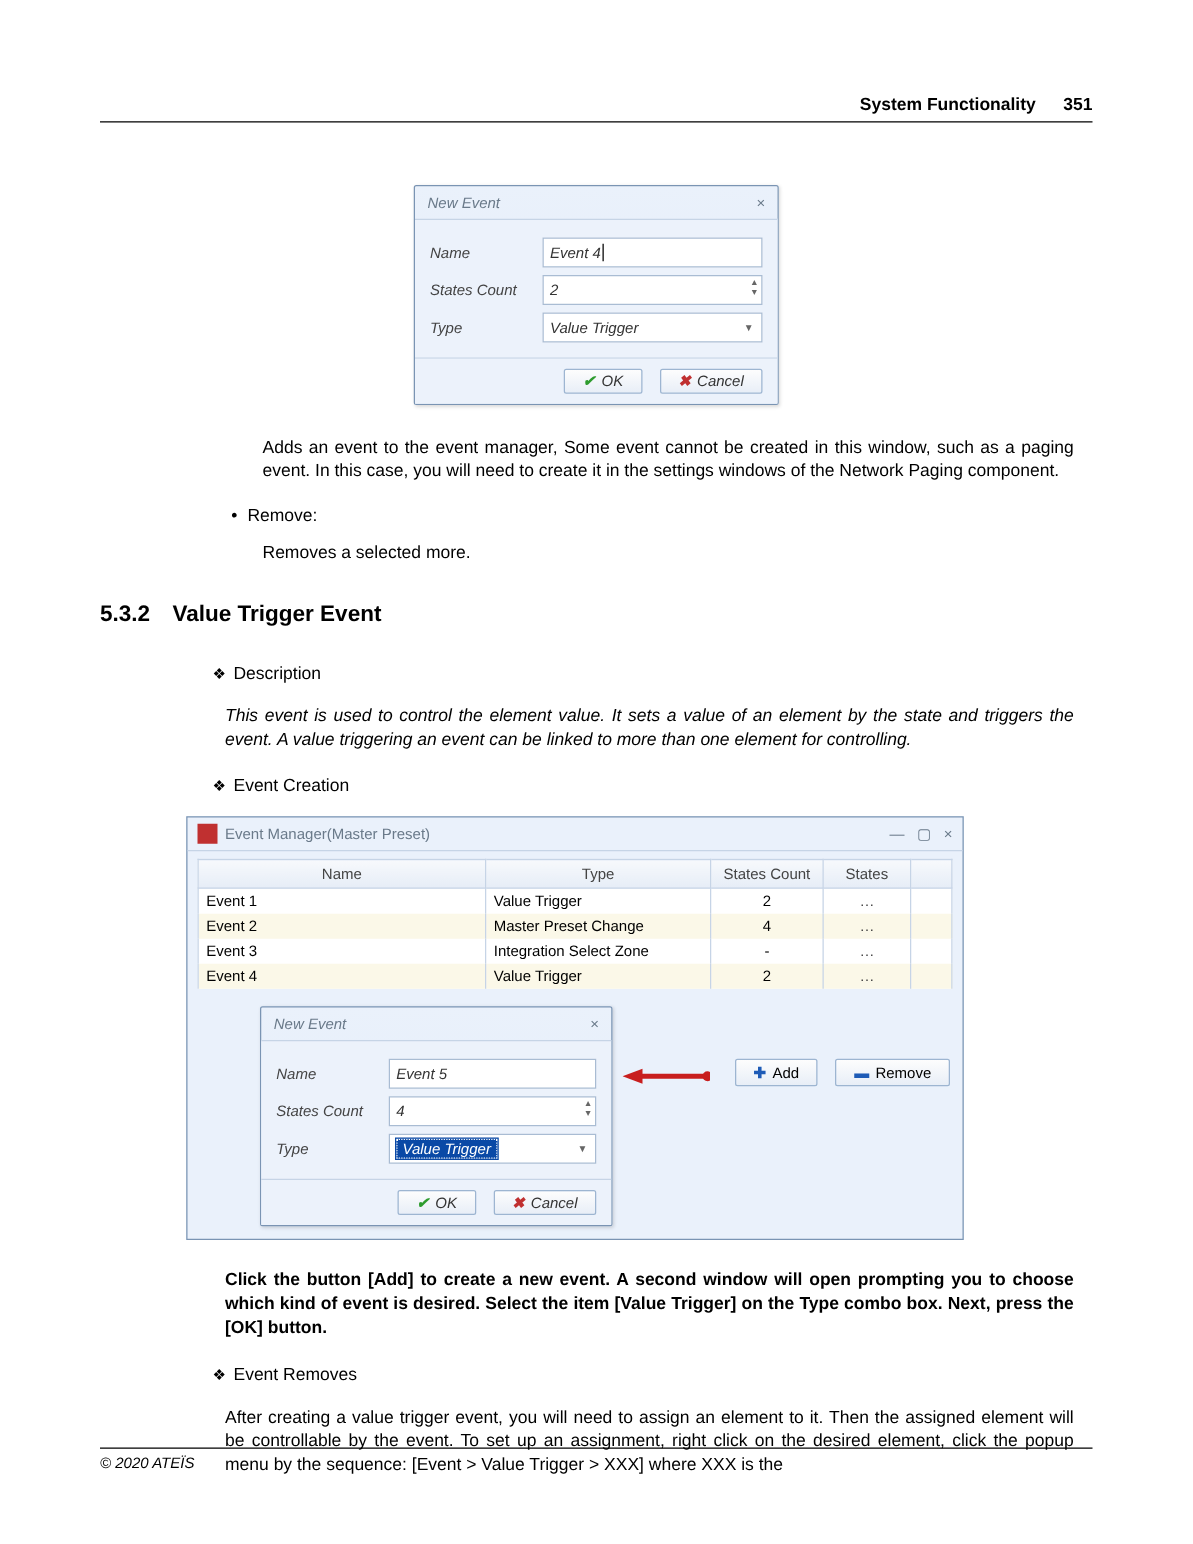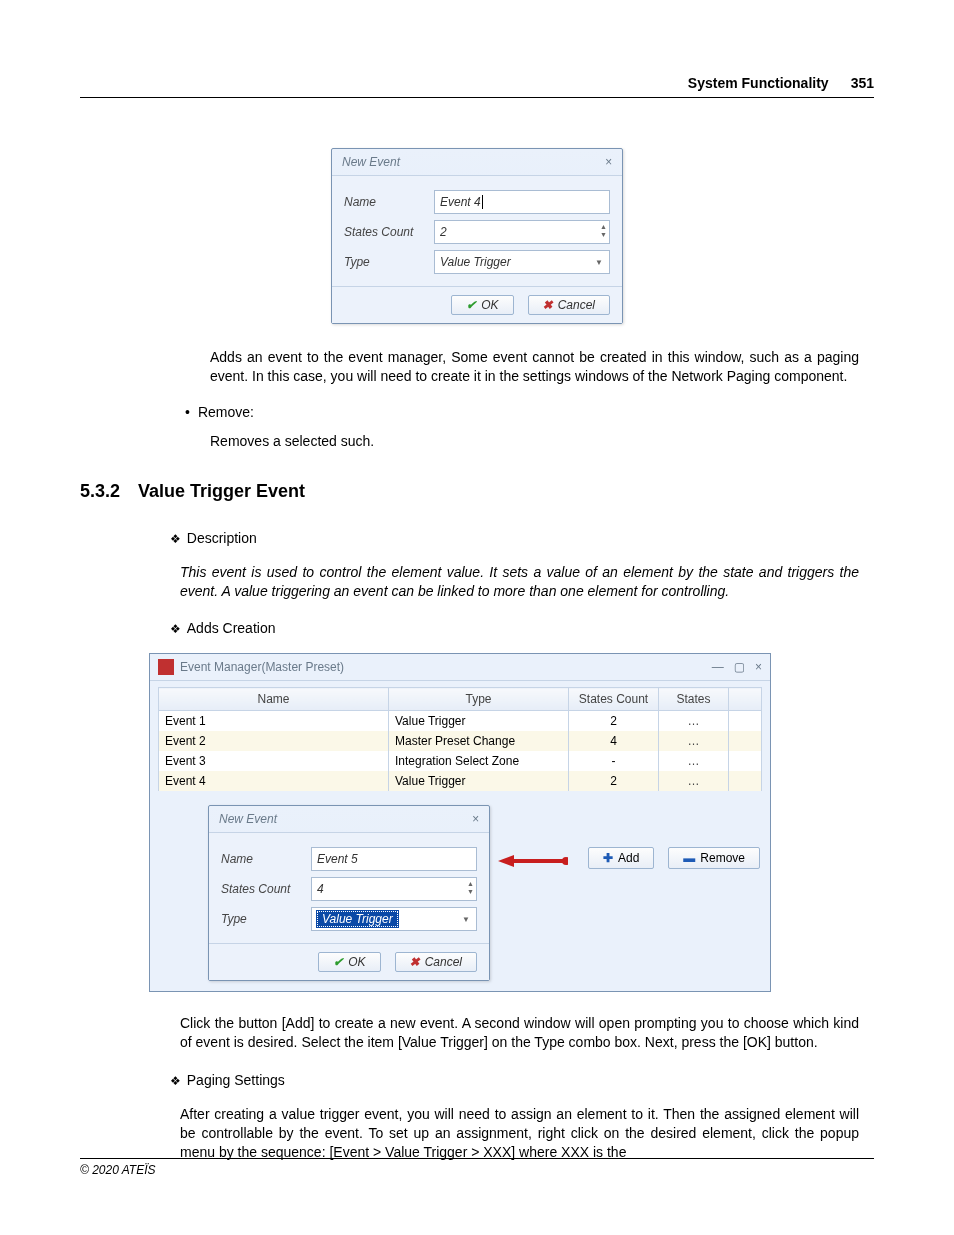--- a/index.html
+++ b/index.html
@@ -302,36 +302,36 @@
       </div>
     </div>
   </div>
 
   <div class="body-text">Adds an event to the event manager, Some event cannot be created in this window, such as a paging event. In this case, you will need to create it in the settings windows of the Network Paging component.</div>
 
   <div class="bullet-row">
     <span>•</span>
     <span>Remove:</span>
   </div>
-  <div class="body-text">Removes a selected such.</div>
+  <div class="body-text">Removes a selected more.</div>
 
   <div class="section-heading">
     <span>5.3.2</span>
     <span>Value Trigger Event</span>
   </div>
 
   <div class="sub-bullet">
     <span class="diamond">❖</span>
     <span>Description</span>
   </div>
   <div class="body-text" style="margin-left:100px;font-style:italic;">This event is used to control the element value. It sets a value of an element by the state and triggers the event. A value triggering an event can be linked to more than one element for controlling.</div>
 
   <div class="sub-bullet">
     <span class="diamond">❖</span>
-    <span>Adds Creation</span>
+    <span>Event Creation</span>
   </div>
 
   <div class="em-window">
     <div class="em-titlebar">
       <span class="em-app-icon"></span>
       <span>Event Manager(Master Preset)</span>
       <div class="em-winctrls">
         <span>—</span>
         <span>▢</span>
         <span>×</span>
@@ -439,25 +439,25 @@
           <span>Add</span>
         </div>
         <div class="dlg-btn">
           <span class="minus-blue">▬</span>
           <span>Remove</span>
         </div>
       </div>
     </div>
   </div>
 
-  <div class="body-text" style="margin-top:22px; margin-left:100px;">Click the button [Add] to create a new event. A second window will open prompting you to choose which kind of event is desired. Select the item [Value Trigger] on the Type combo box. Next, press the [OK] button.</div>
+  <div class="body-text" style="margin-top:22px; margin-left:100px;font-weight:bold;">Click the button [Add] to create a new event. A second window will open prompting you to choose which kind of event is desired. Select the item [Value Trigger] on the Type combo box. Next, press the [OK] button.</div>
 
   <div class="sub-bullet">
     <span class="diamond">❖</span>
-    <span>Paging Settings</span>
+    <span>Event Removes</span>
   </div>
   <div class="body-text" style="margin-left:100px;">After creating a value trigger event, you will need to assign an element to it. Then the assigned element will be controllable by the event. To set up an assignment, right click on the desired element, click the popup menu by the sequence: [Event &gt; Value Trigger &gt; XXX] where XXX is the</div>
 
   <div class="footer">
     <span>© 2020 ATEÏS</span>
   </div>
 
 </div>
 
 </body></html>

